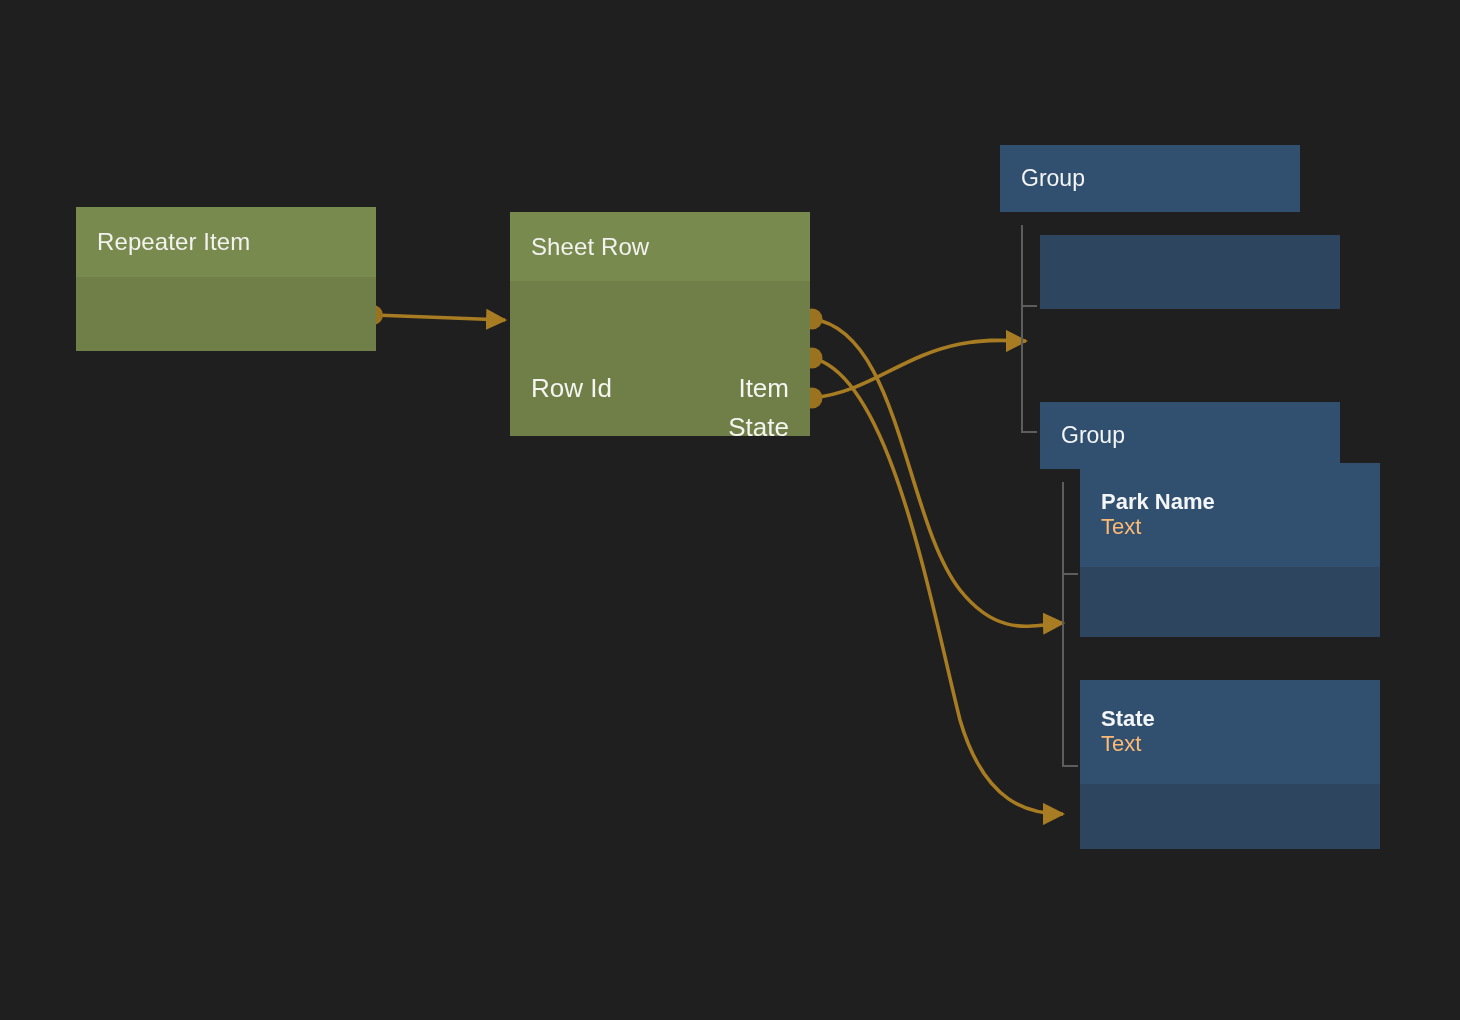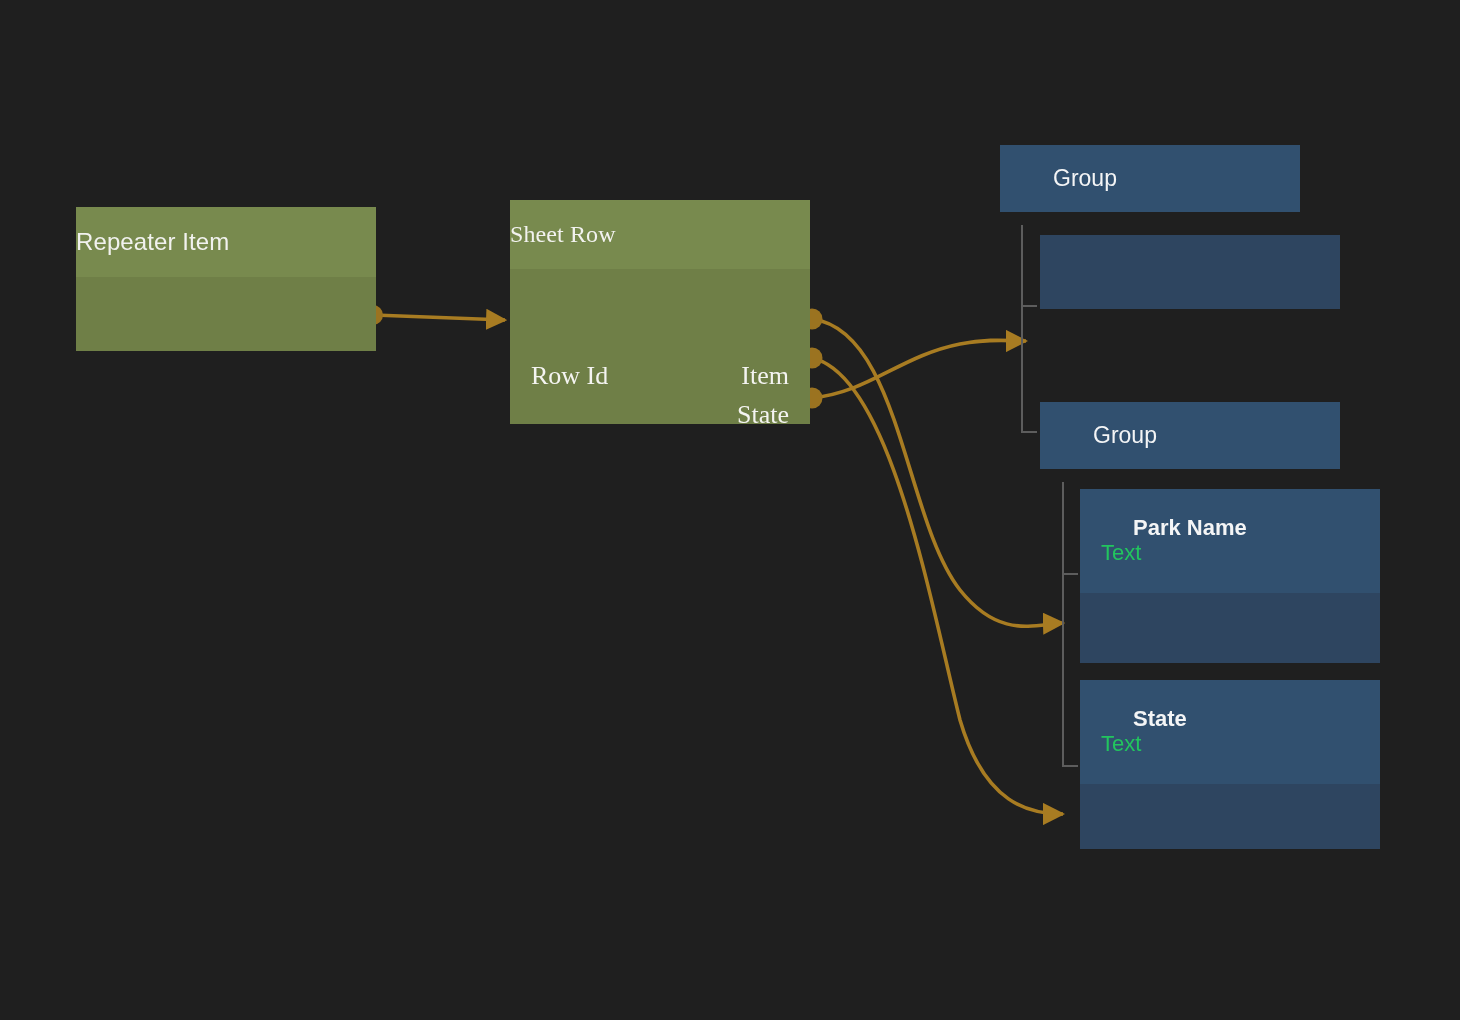--- a/index.html
+++ b/index.html
@@ -47,20 +47,21 @@
     position: relative;
   }
 
   
   .node.green .header { background: #788a4e; }
   .node.green .body   { background: #6f7f47; }
   .node.green .title {
     color: #f2f2ef;
     font-size: 24px;
     font-weight: 400;
+    padding-left: 21px;
     letter-spacing: .1px;
   }
   .port-row {
     position: absolute;
     font-size: 26px;
     color: #f4f4f1;
     white-space: nowrap;
     transform: translateY(-50%);
   }
   .port-row.in  { left: 21px; }
@@ -68,25 +69,24 @@
 
   
   .node.blue .header { background: #31506f; }
   .node.blue .body   { background: #2e4560; }
   .node.blue .title {
     color: #f4f5f6;
     font-size: 23px;
     font-weight: 400;
     padding-left: 21px;
     line-height: 1.12;
-    margin-left: 32px;
   }
   .node.blue .title.strong { font-weight: 700; font-size: 22px; }
   .node.blue .subtitle {
-    color: #22c55e;
+    color: #fdba74;
     font-size: 22px;
     font-weight: 400;
     padding-left: 21px;
     line-height: 1.12;
   }
 
   
   .rail {
     position: absolute;
     background: #5d5d5d;
@@ -141,21 +141,21 @@
 
   <div class="node green" style="left:76px; top:207px; width:300px; height:144px;">
     <div class="header" style="height:70px;">
       <div class="title">Repeater Item</div>
     </div>
     <div class="body" style="height:74px;">
       
     </div>
   </div>
 
-  <div class="node green" style="left:510px; top:200px; width:300px; height:224px;font-family:Liberation Serif, serif;">
+  <div class="node green" style="left:510px; top:212px; width:300px; height:224px;">
     <div class="header" style="height:69px;">
       <div class="title">Sheet Row</div>
     </div>
     <div class="body" style="height:155px;">
       <div class="port-row in" style="top:107px;">Row Id</div>
       <div class="port-row out" style="top:107px;">Item</div>
       <div class="port-row out" style="top:146px;">State</div>
 
     </div>
   </div>
@@ -171,21 +171,21 @@
       
     </div>
   </div>
 
   <div class="node blue" style="left:1040px; top:402px; width:300px; height:67px;">
     <div class="header" style="height:67px;">
       <div class="title">Group</div>
     </div>
   </div>
 
-  <div class="node blue" style="left:1080px; top:489px; width:300px; height:174px;">
+  <div class="node blue" style="left:1080px; top:463px; width:300px; height:174px;">
     <div class="header" style="height:104px;">
       <div class="title strong">Park Name</div>
       <div class="subtitle">Text</div>
     </div>
     <div class="body" style="height:70px;">
       
     </div>
   </div>
 
   <div class="node blue" style="left:1080px; top:680px; width:300px; height:169px;">

